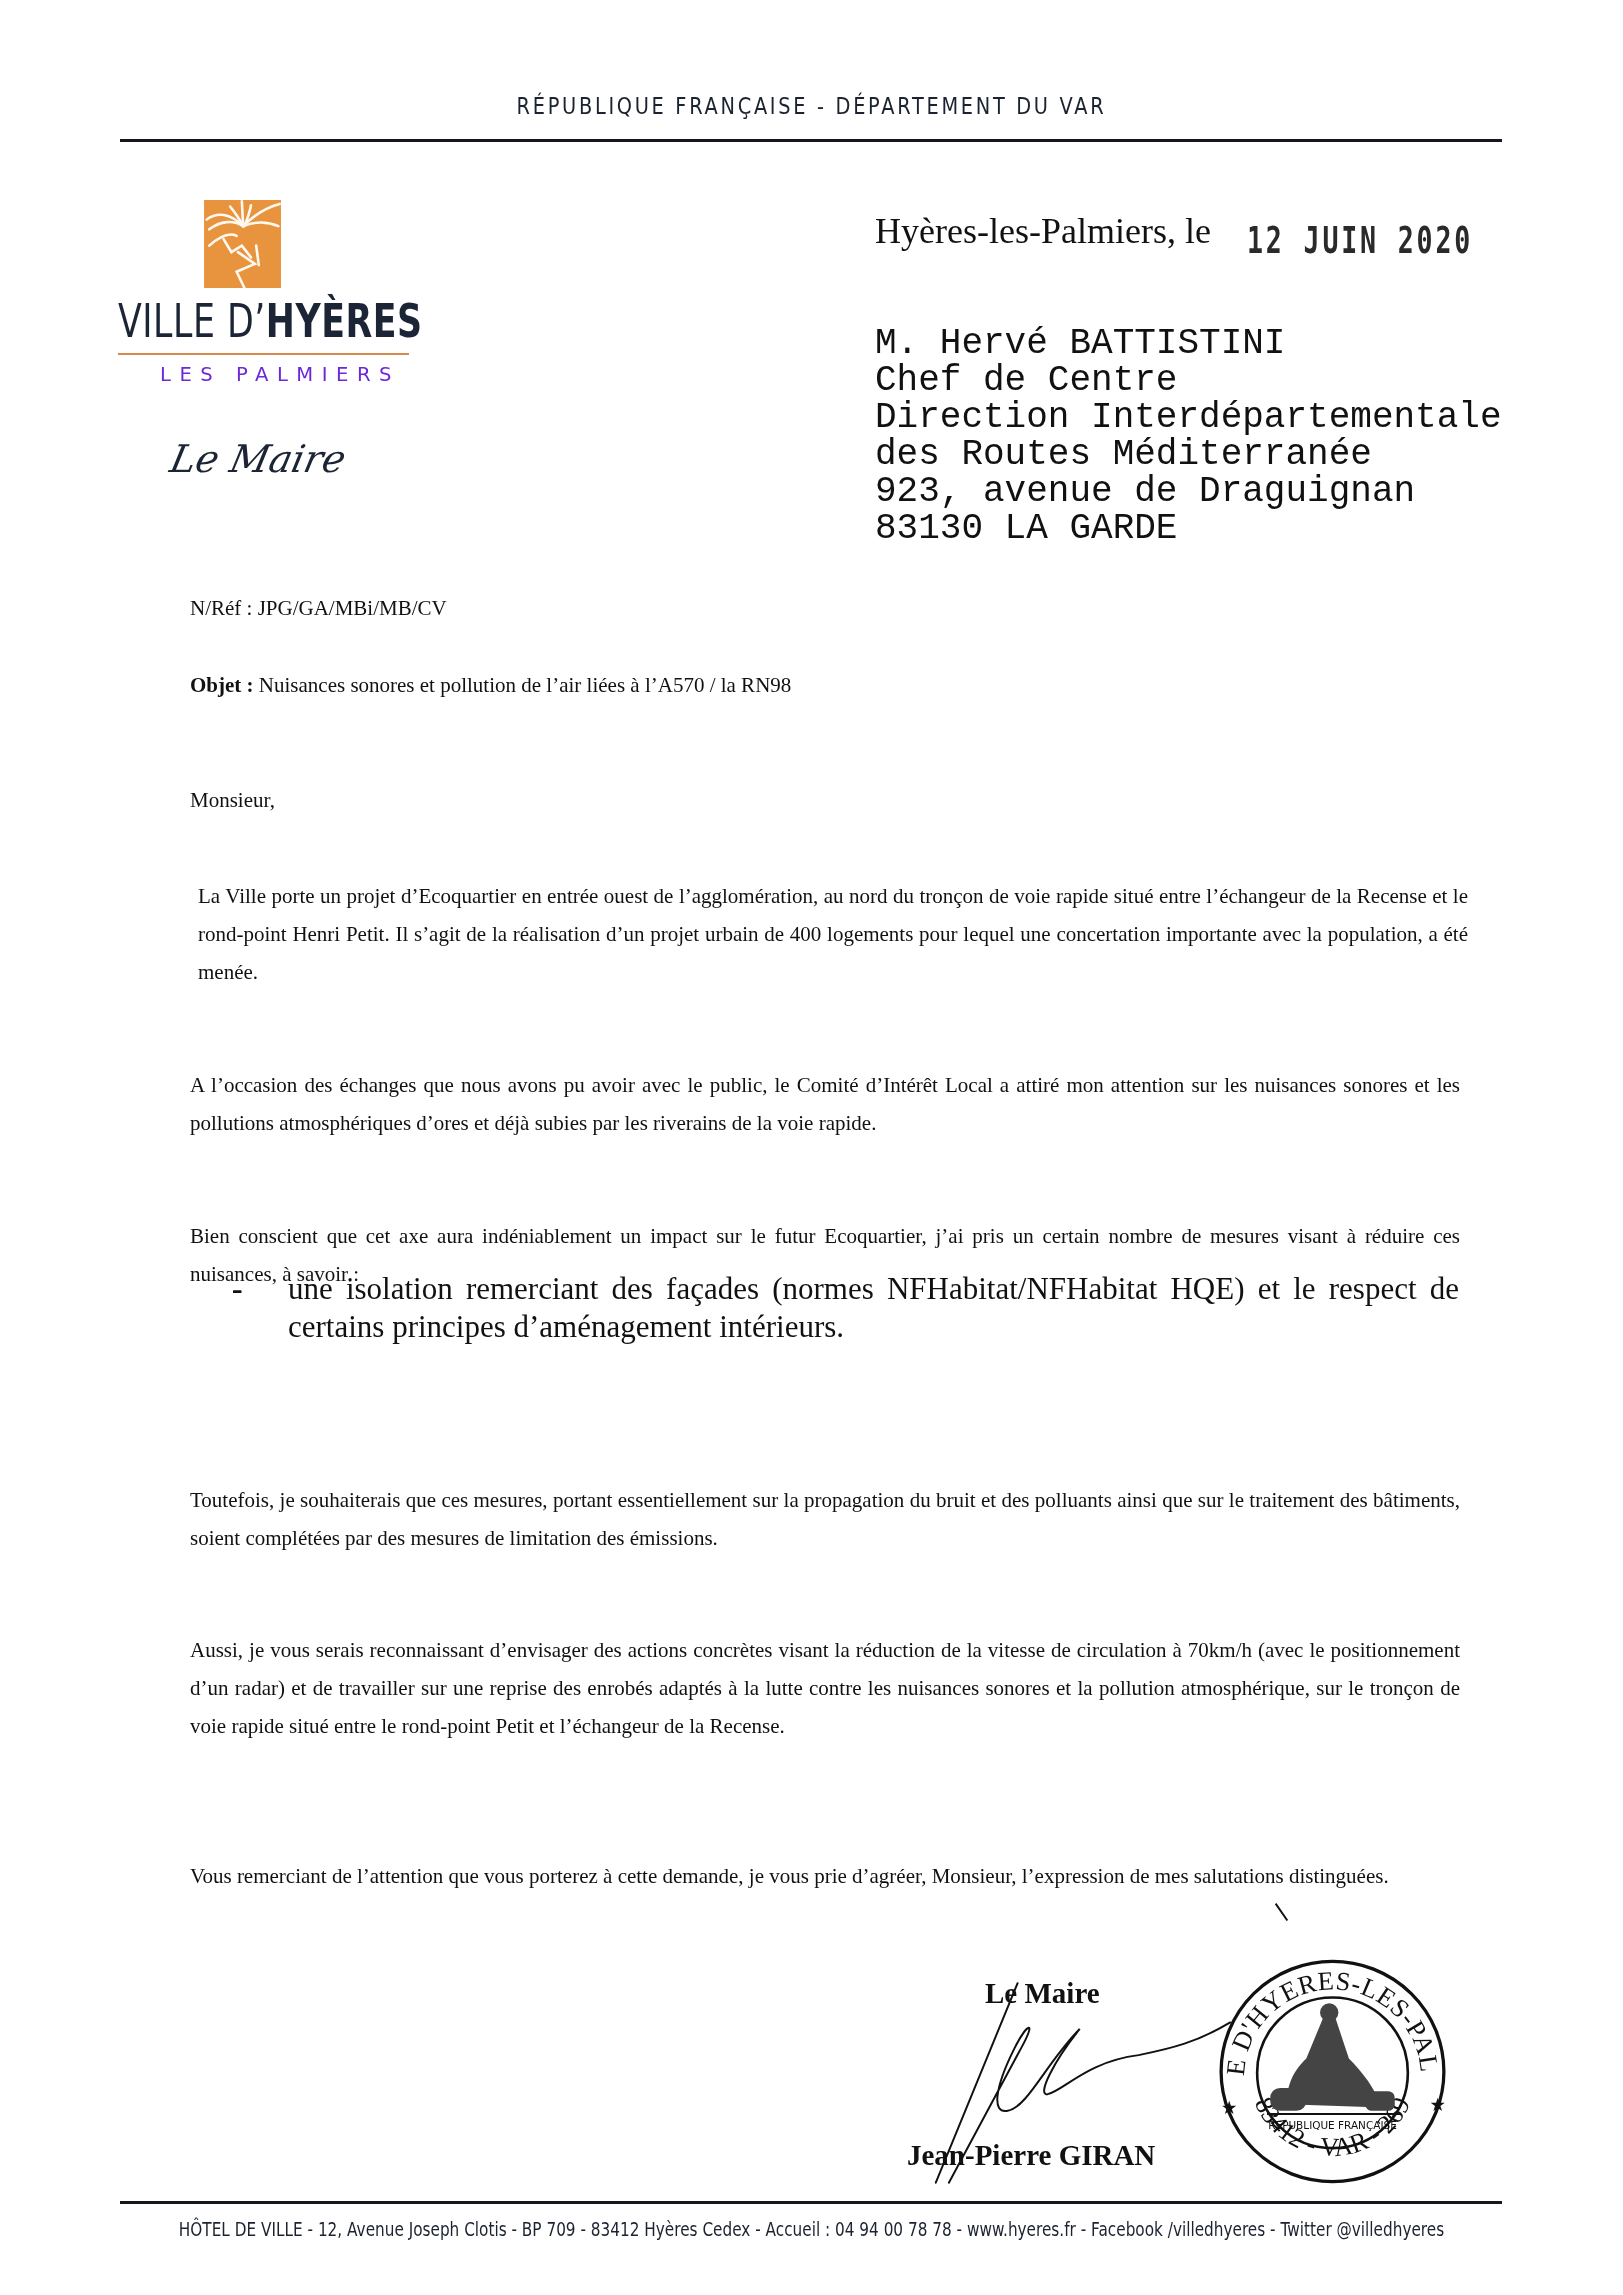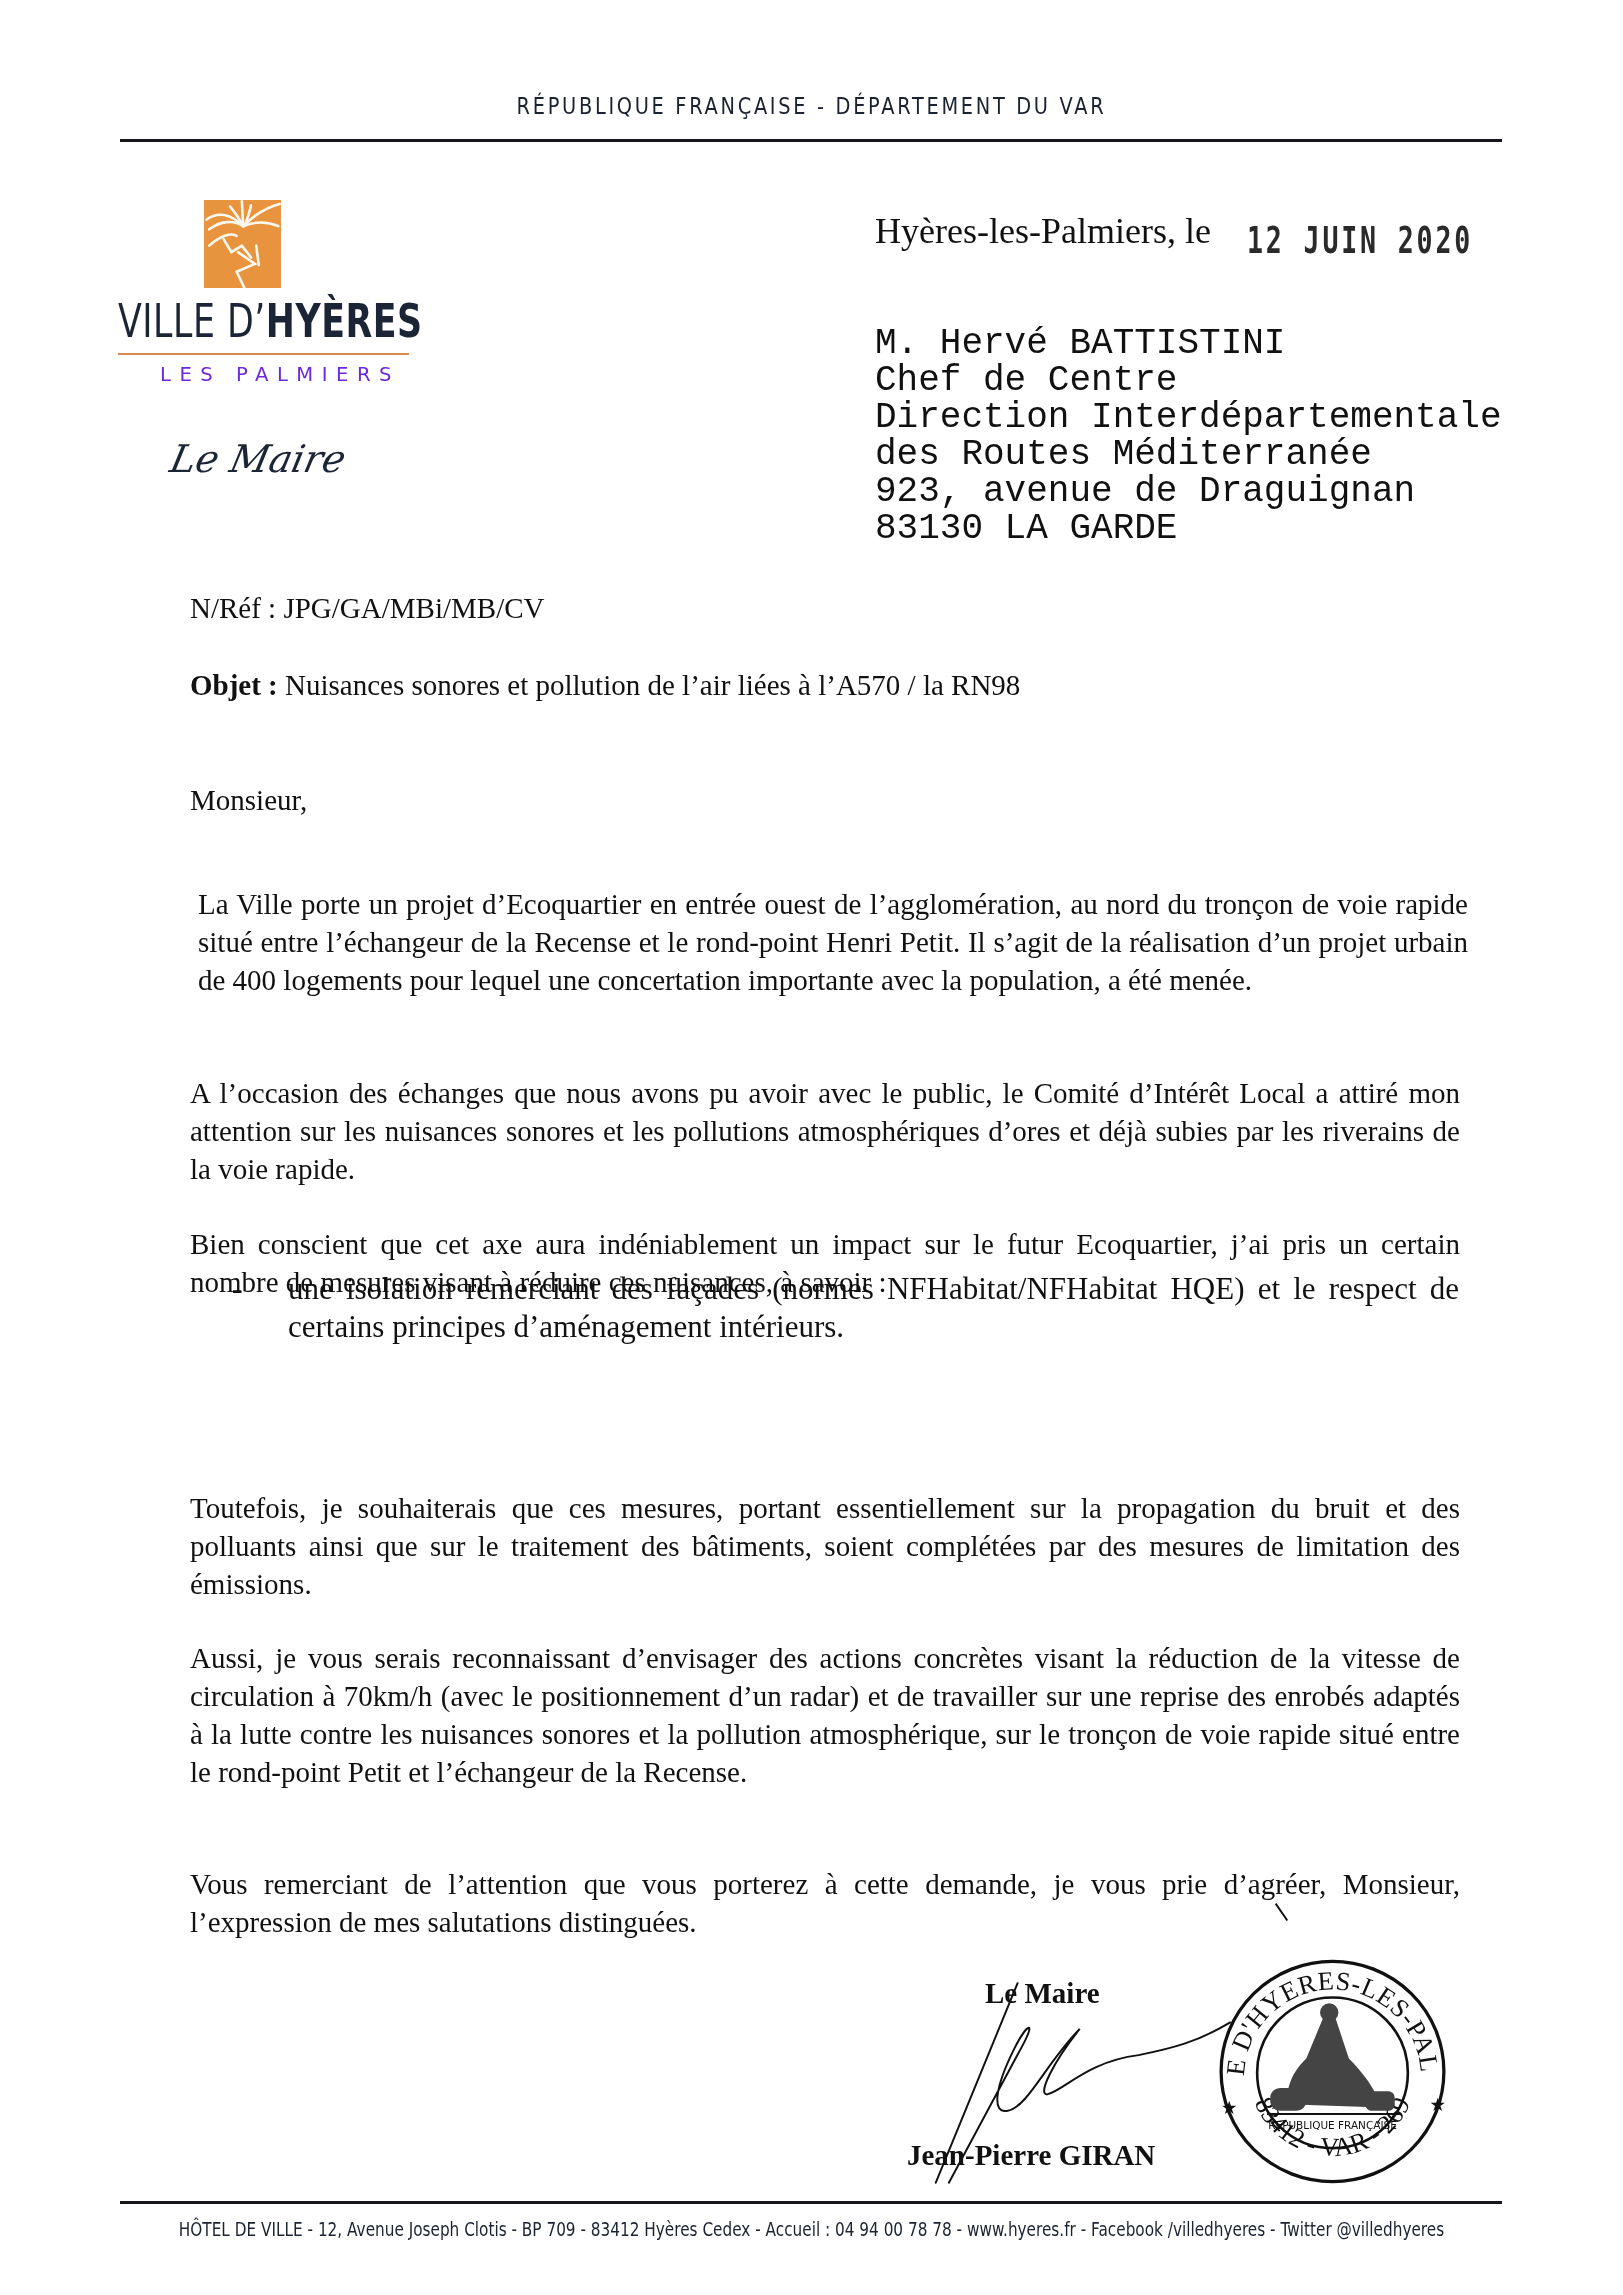--- a/index.html
+++ b/index.html
@@ -22,21 +22,21 @@
   #mayor-script { left:171px; top:437px; font-size:38px; font-style:italic; font-family:"DejaVu Serif",serif; color:#1c2535; transform:skewX(-12deg); }
 
   
   .rc { left:875px; font-size:36px; line-height:37px; }
   #place { top:213px; }
   #date-stamp { left:1247px; top:219px; font-size:37px; font-family:"DejaVu Sans Mono","Liberation Mono",monospace; letter-spacing:3.9px; color:#2a2a2a; transform:scaleX(0.72); transform-origin:left; white-space:nowrap; font-weight:bold; }
   #recipient { top:325px; }
   #recipient div { height:37px; white-space:nowrap;font-family:Liberation Mono, monospace; }
 
   
-  .body { left:190px; width:1270px; font-size:29px; line-height:38px; text-align:justify; }
+  .body { left:190px; width:1270px; font-size:21px; line-height:38px; text-align:justify; }
   #ref { top:589px; }
   #objet { top:666px; }
   #salut { top:781px; }
   #p1 { top:856px;margin-left:8px; }
   #p2 { top:1045px; }
   #p3 { top:1196px; }
   #bullets { left:232px; top:1270px; width:1227px; font-size:31px; line-height:38px; }
   .bullet { position:relative; padding-left:56px; }
   .bullet .dash { position:absolute; left:0; top:0; }
   #p4 { top:1460px; }

